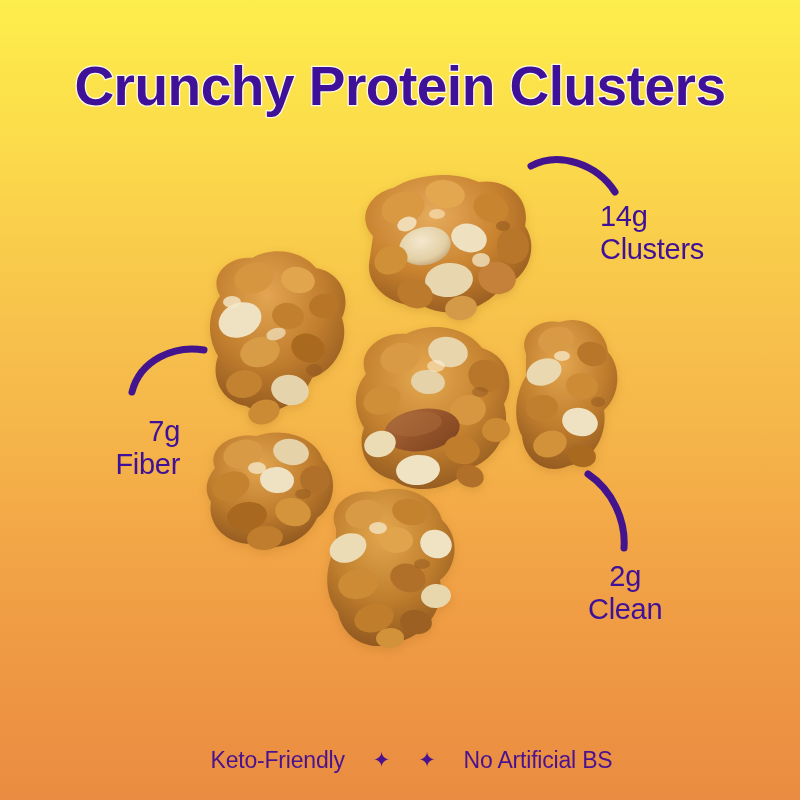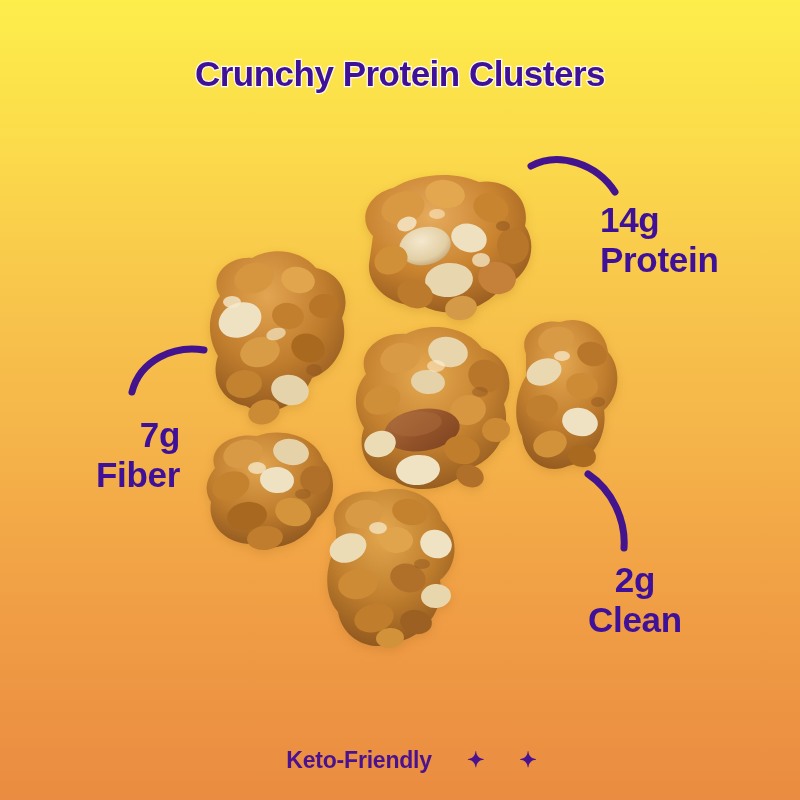--- a/index.html
+++ b/index.html
@@ -23,35 +23,35 @@
       #ed9543 87%,
       #ea8c41 100%);
     overflow:hidden;
   }
 
   
   .title {
     position:absolute;
     top:54px; left:0; width:800px;
     text-align:center;
-    font-size:35px;
+    font-size:55px;
     font-weight:bold;
     letter-spacing:-0.5px;
     color:#3f1098;
     -webkit-text-stroke:2.5px #fffbe8;
     paint-order:stroke fill;
     white-space:nowrap;
   }
 
   
   .stat {
     position:absolute;
     color:#3f1098;
-    font-weight:bold;
-    font-size:35px;
+    font-weight:normal;
+    font-size:29px;
     line-height:1.14;
     letter-spacing:-0.3px;
     white-space:nowrap;
   }
   .stat .num { display:block; }
   .stat .lbl { display:block; }
 
   .stat-protein { left:600px; top:200px; text-align:left; }
   .stat-fiber   { left:55px;  top:415px; width:125px; text-align:right; }
   .stat-sugar   { left:588px; top:560px; text-align:center; }
@@ -69,23 +69,23 @@
   }
   .cluster svg { display:block; overflow:visible; }
 
   
   .claims {
     position:absolute;
     left:0; bottom:26px; width:800px;
     display:flex;
     align-items:center;
     justify-content:center;
-    gap:35px;
+    gap:28px;
     color:#4a128f;
-    font-weight:bold;
+    font-weight:normal;
     font-size:23px;
     letter-spacing:-0.2px;
     white-space:nowrap;
     padding-left:23px;
   }
   .claim { display:inline-block; }
   .sep {
     display:inline-block;
     color:#4a128f;
     font-size:21px;
@@ -269,21 +269,21 @@
       </svg>
     </div>
   </div>
 
   <svg class="arc" style="left:525px; top:150px;" width="110" height="55">
     <path d="M6 16 C34 1 72 14 90 42"></path>
   </svg>
 
   <div class="stat stat-protein">
     <span class="num">14g</span>
-    <span class="lbl">Protein</span>
+    <span class="lbl">Clusters</span>
   </div>
 
   <svg class="arc" style="left:126px; top:342px;" width="85" height="58">
     <path d="M6 50 C14 18 48 3 78 8"></path>
   </svg>
 
   <div class="stat stat-fiber">
     <span class="num">7g</span>
     <span class="lbl">Fiber</span>
   </div>
@@ -294,15 +294,16 @@
 
   <div class="stat stat-sugar">
     <span class="num">2g</span>
     <span class="lbl">Clean</span>
   </div>
 
   <div class="claims">
     <span class="claim">Keto-Friendly</span>
     <span class="sep">✦</span>
     <span class="sep">✦</span>
+    <span class="claim">No Artificial BS</span>
   </div>
 
 </div>
 
 </body></html>

